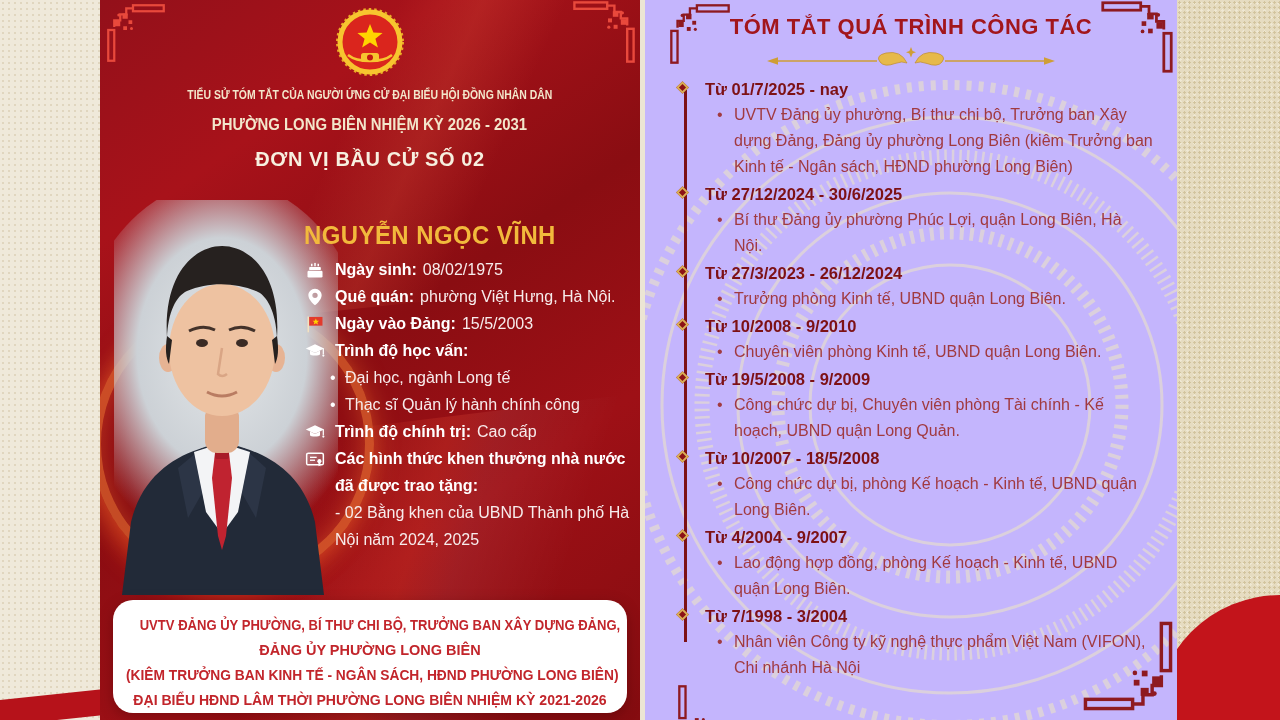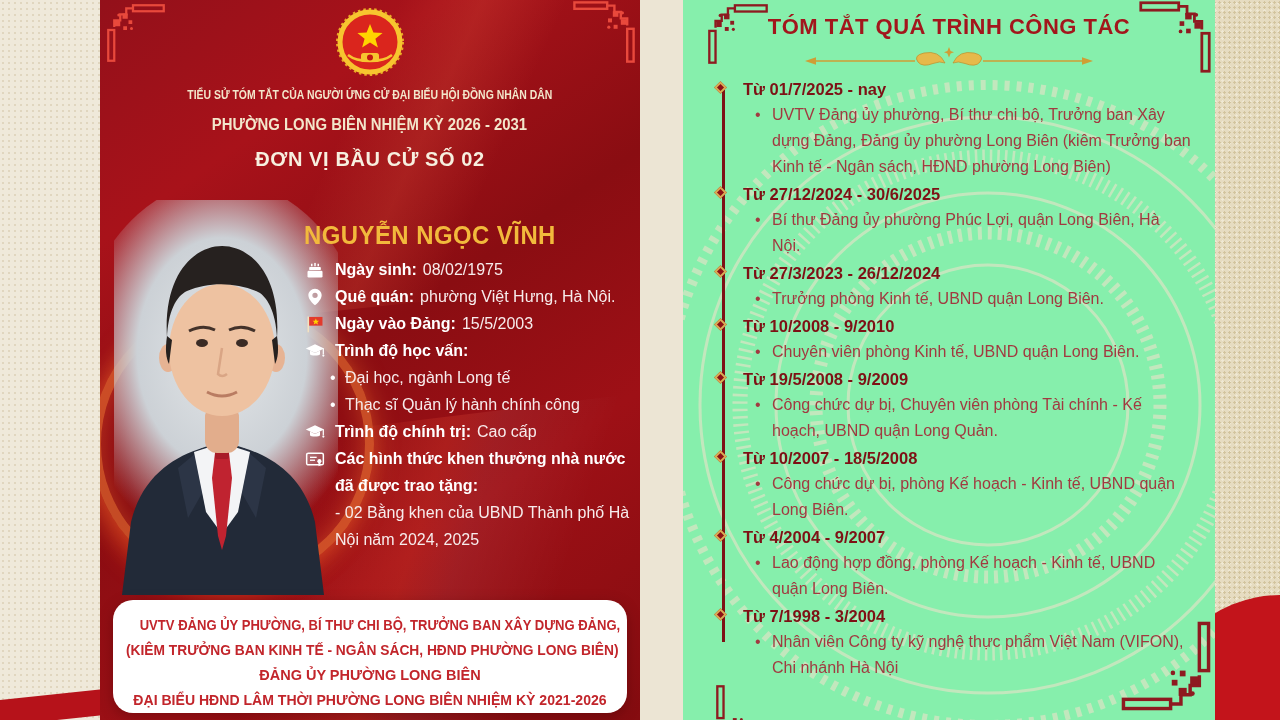--- a/index.html
+++ b/index.html
@@ -88,22 +88,22 @@
   
   .pos-box {
     position:absolute; left:13px; top:600px; width:514px; height:113px;
     background:#ffffff; border-radius:20px; padding-top:13px; text-align:center;
     box-shadow:0 4px 14px rgba(60,0,0,.35);
   }
   .pos-box div { line-height:25px; font-weight:bold; font-size:14.5px; color:#c2252b; }
 
   
   .panel-right {
-    position:absolute; left:683px; top:0; width:532px; height:720px; overflow:hidden;
-    background:#86efac;
+    position:absolute; left:645px; top:0; width:532px; height:720px; overflow:hidden;
+    background:#c4b5fd;
   }
   .watermark { position:absolute; left:-45px; top:55px; opacity:.6; }
 
   .rp-title {
     position:absolute; top:14px; width:100%; text-align:center;
     color:#a2161c; font-size:22px; font-weight:bold; letter-spacing:.5px;
   }
   .divider { position:absolute; top:46px; left:50%; transform:translateX(-50%); }
 
   .t-line { position:absolute; left:39px; top:90px; width:3px; height:552px; background:#7d1115; }
@@ -276,22 +276,22 @@
       </svg>
       <div class="d-body">
         <span class="d-label">Các hình thức khen thưởng nhà nước đã được trao tặng:</span>
         <div class="d-award-value">- 02 Bằng khen của UBND Thành phố Hà Nội năm 2024, 2025</div>
       </div>
     </div>
   </div>
 
   <div class="pos-box">
     <div><span class="sx" style="transform:scaleX(.90)">UVTV ĐẢNG ỦY PHƯỜNG, BÍ THƯ CHI BỘ, TRƯỞNG BAN XÂY DỰNG ĐẢNG,</span></div>
+    <div><span class="sx">ĐẢNG ỦY PHƯỜNG LONG BIÊN</span></div>
     <div><span class="sx" style="transform:scaleX(.95)">(KIÊM TRƯỞNG BAN KINH TẾ - NGÂN SÁCH, HĐND PHƯỜNG LONG BIÊN)</span></div>
-    <div><span class="sx">ĐẢNG ỦY PHƯỜNG LONG BIÊN</span></div>
     <div><span class="sx" style="transform:scaleX(.97)">ĐẠI BIỂU HĐND LÂM THỜI PHƯỜNG LONG BIÊN NHIỆM KỲ 2021-2026</span></div>
   </div>
 </div>
 
 <div class="panel-right">
 
   <svg class="watermark" width="700" height="700" viewBox="0 0 700 700">
     <g fill="none" stroke="#ebe2c9">
       <circle cx="350" cy="350" r="140" stroke-width="3"></circle>
       <circle cx="350" cy="350" r="172" stroke-width="13" stroke-dasharray="4 6"></circle>

